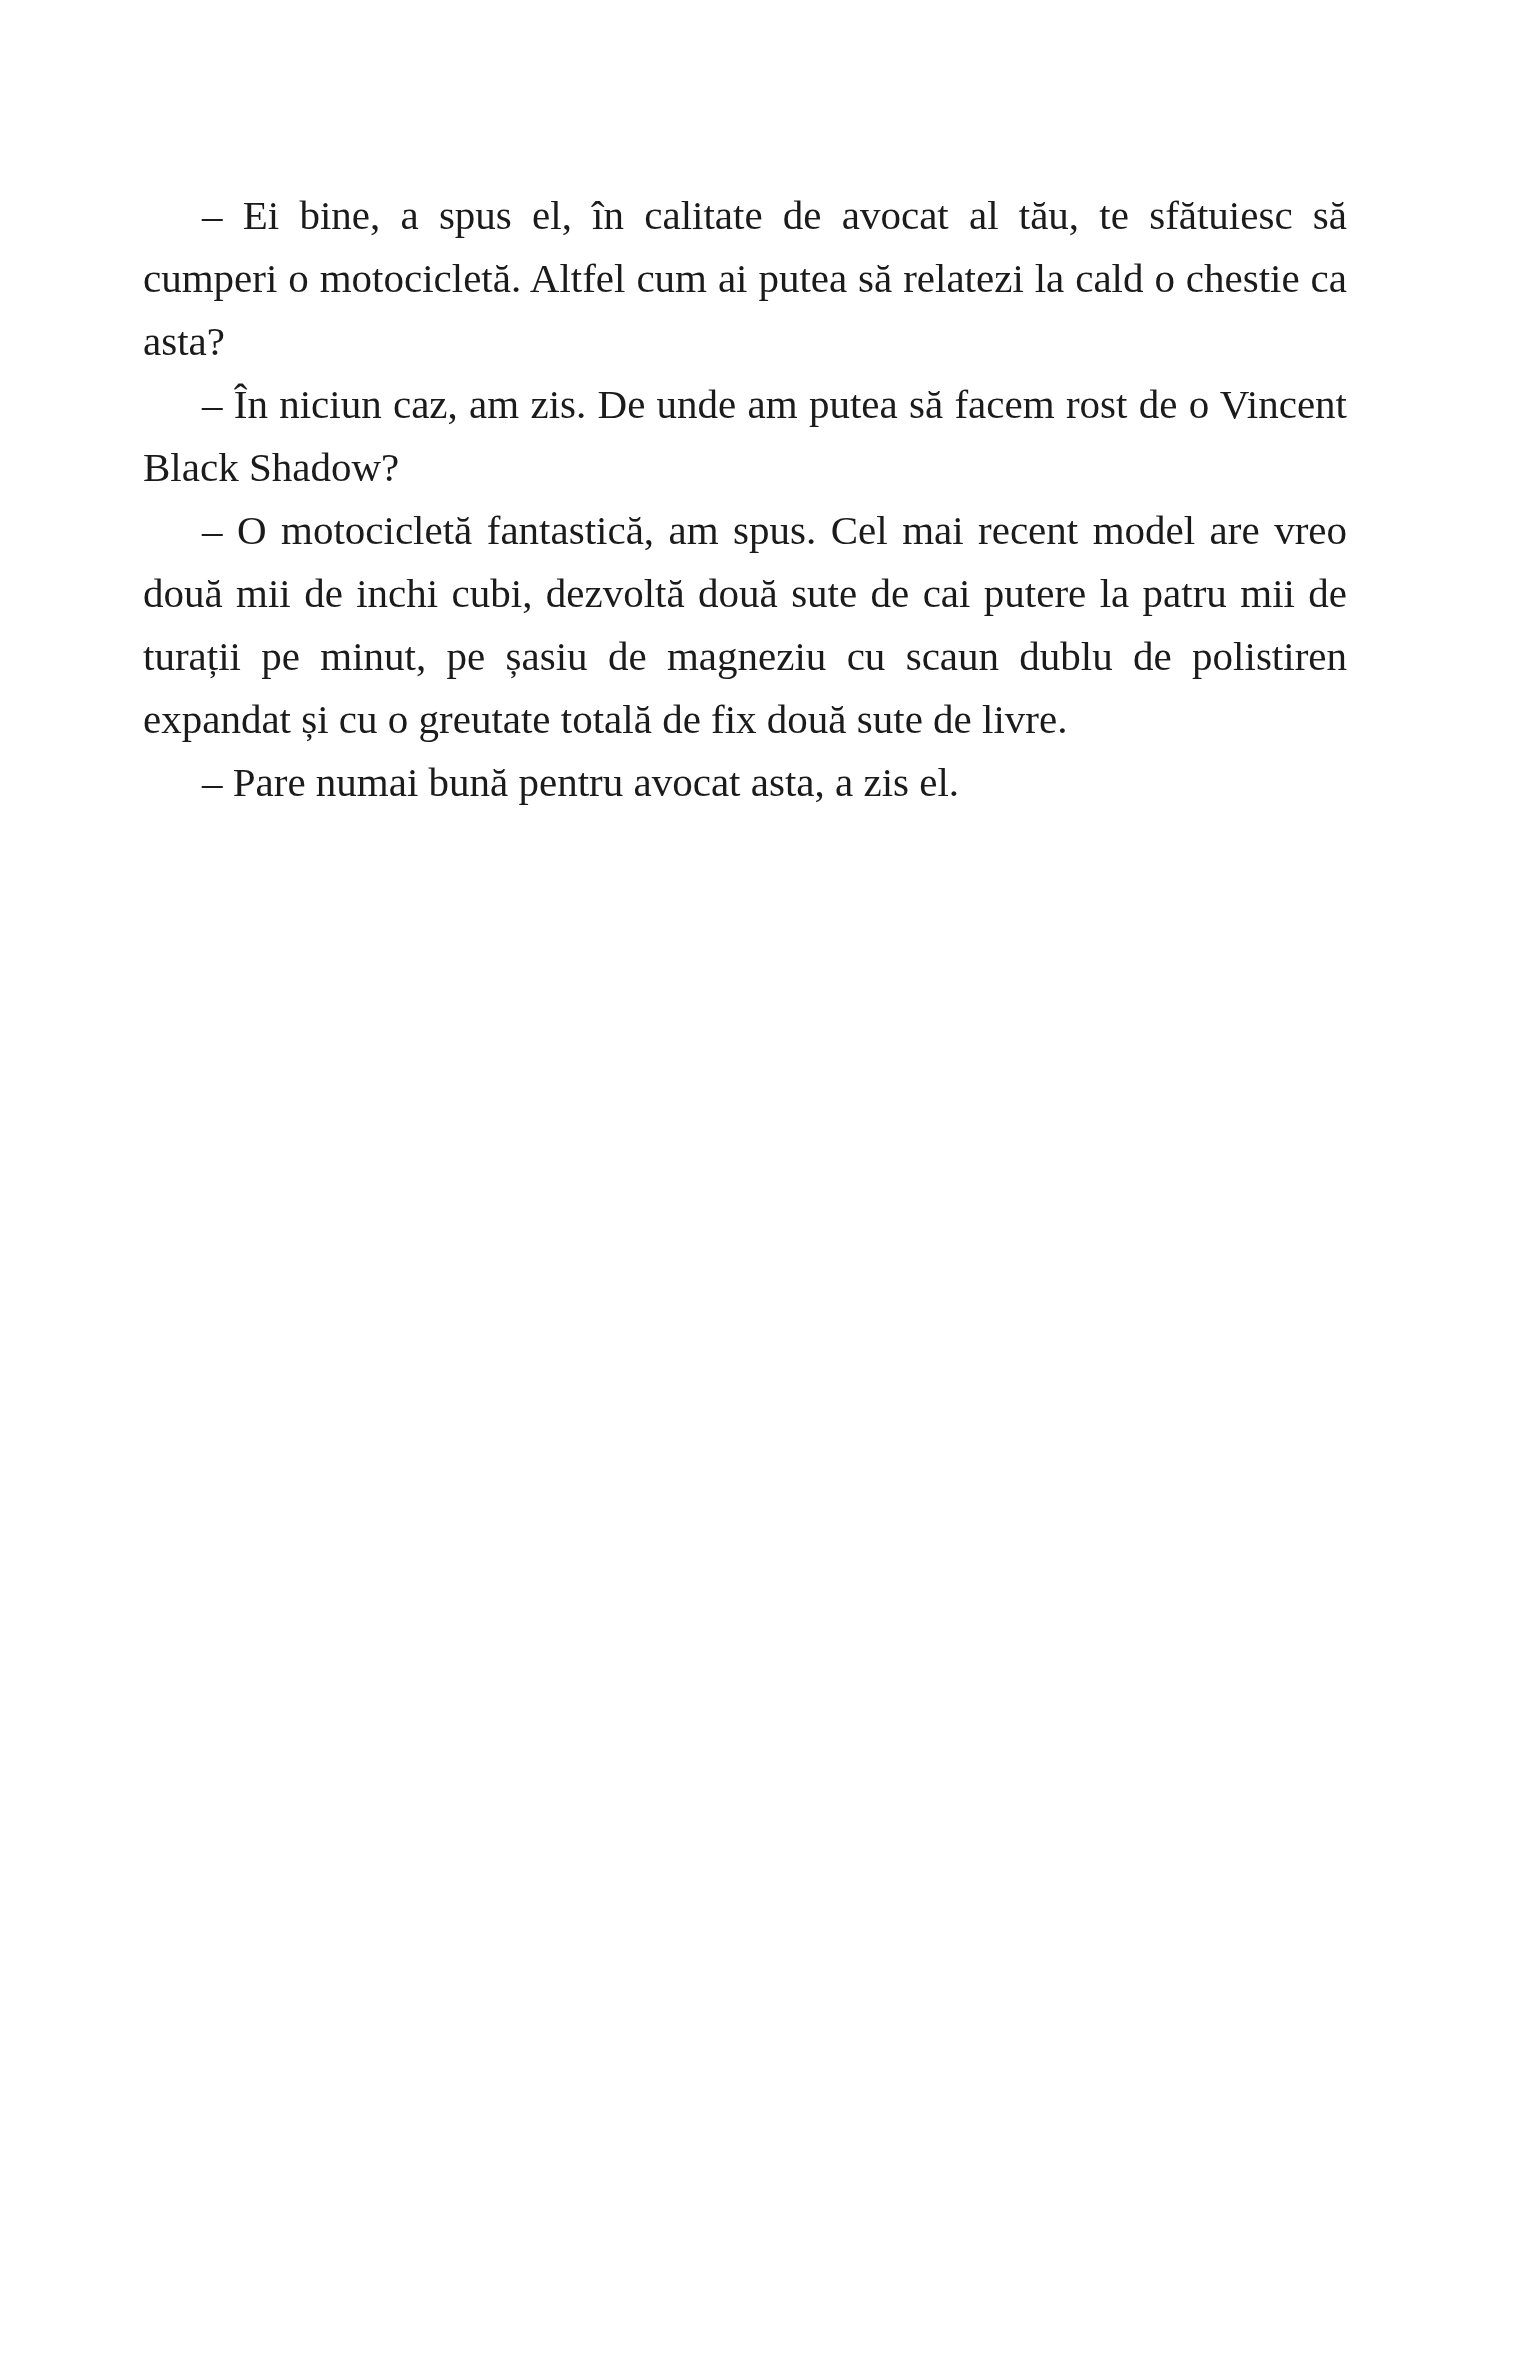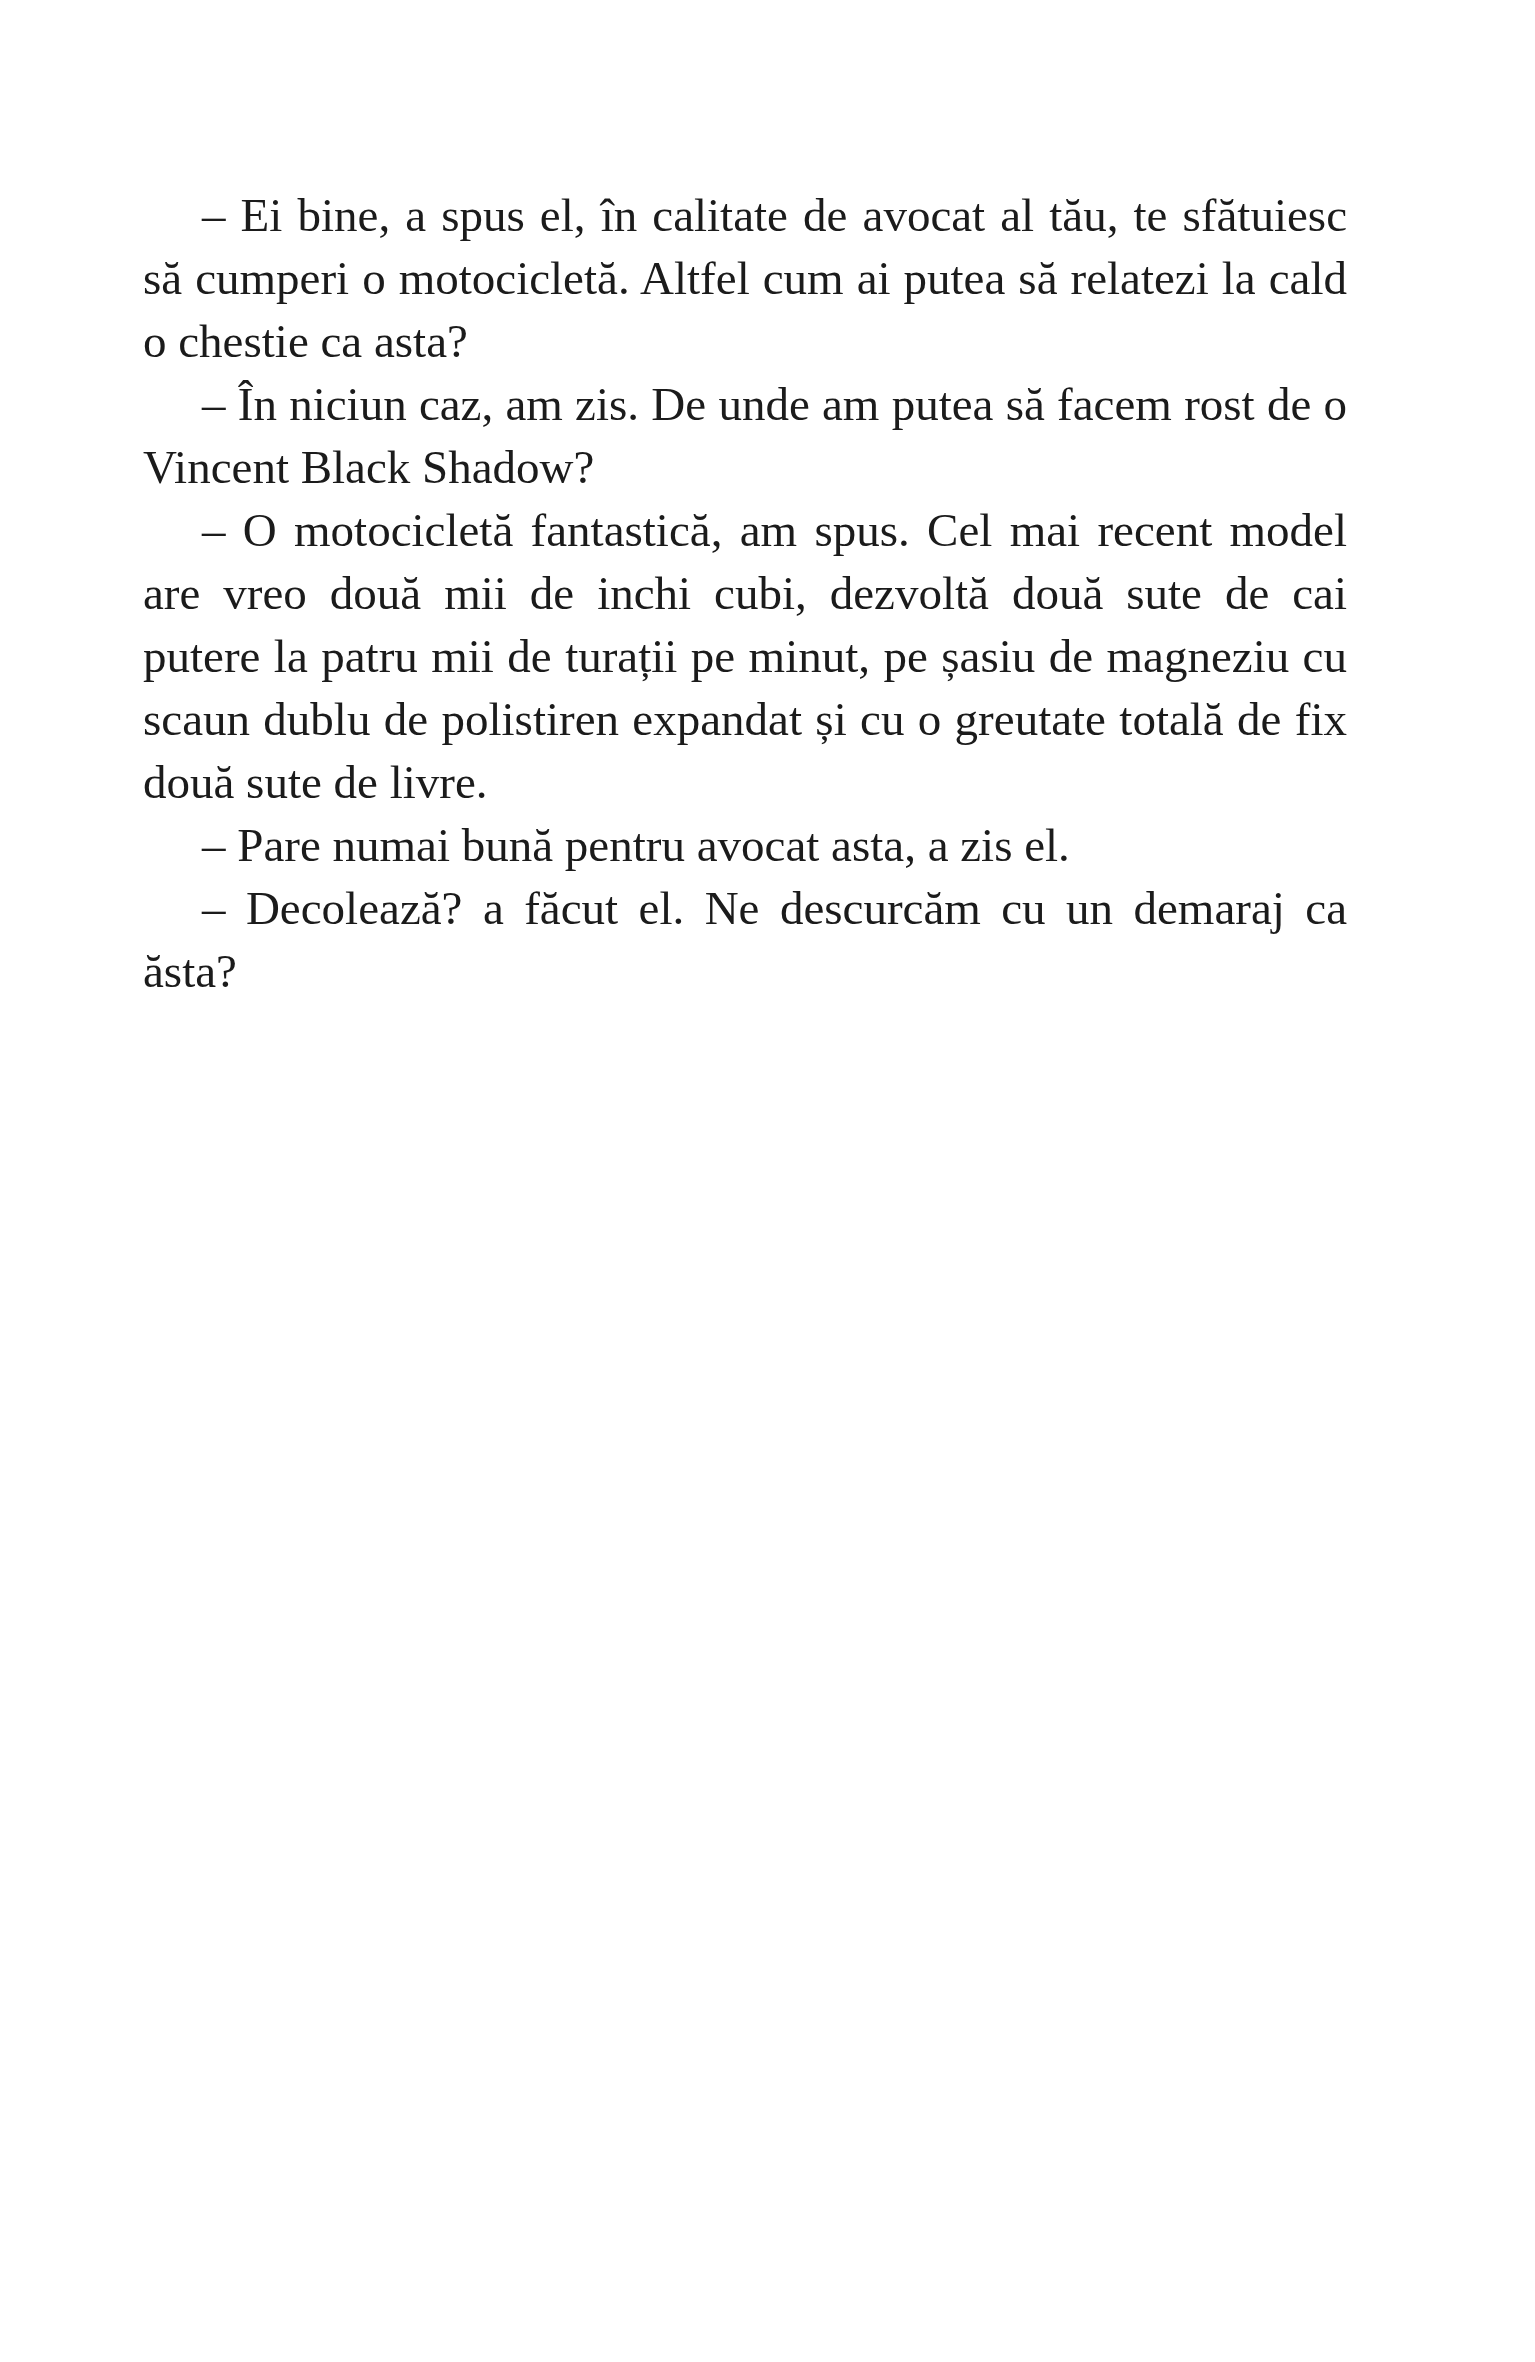--- a/index.html
+++ b/index.html
@@ -13,36 +13,35 @@
     height: 2362px;
     background: #ffffff;
     overflow: hidden;
   }
   .text-block {
     position: absolute;
     left: 143px;
     top: 184px;
     width: 1204px;
     font-family: "Liberation Serif", "DejaVu Serif", serif;
-    font-size: 47px;
+    font-size: 41px;
     line-height: 63px;
     color: #1b1b1b;
     text-align: justify;
     text-justify: inter-word;
   }
   .text-block p {
     margin: 0;
     padding: 0;
     text-indent: 59px;
   }
 </style>
 </head>
 <body>
 
 <div class="page">
   <div class="text-block">
     <p>– Ei bine, a spus el, în calitate de avocat al tău, te sfătuiesc să cumperi o motocicletă. Altfel cum ai putea să relatezi la cald o chestie ca asta?</p>
     <p>– În niciun caz, am zis. De unde am putea să facem rost de o Vincent Black Shadow?</p>
     <p>– O motocicletă fantastică, am spus. Cel mai recent model are vreo două mii de inchi cubi, dezvoltă două sute de cai putere la patru mii de turații pe minut, pe șasiu de magneziu cu scaun dublu de polistiren expandat și cu o greutate totală de fix două sute de livre.</p>
     <p>– Pare numai bună pentru avocat asta, a zis el.</p>
-    <p>– Decolează? a făcut el. Ne descurcăm cu un demaraj ca ăsta?</p>
   </div>
 </div>
 
 </body></html>

